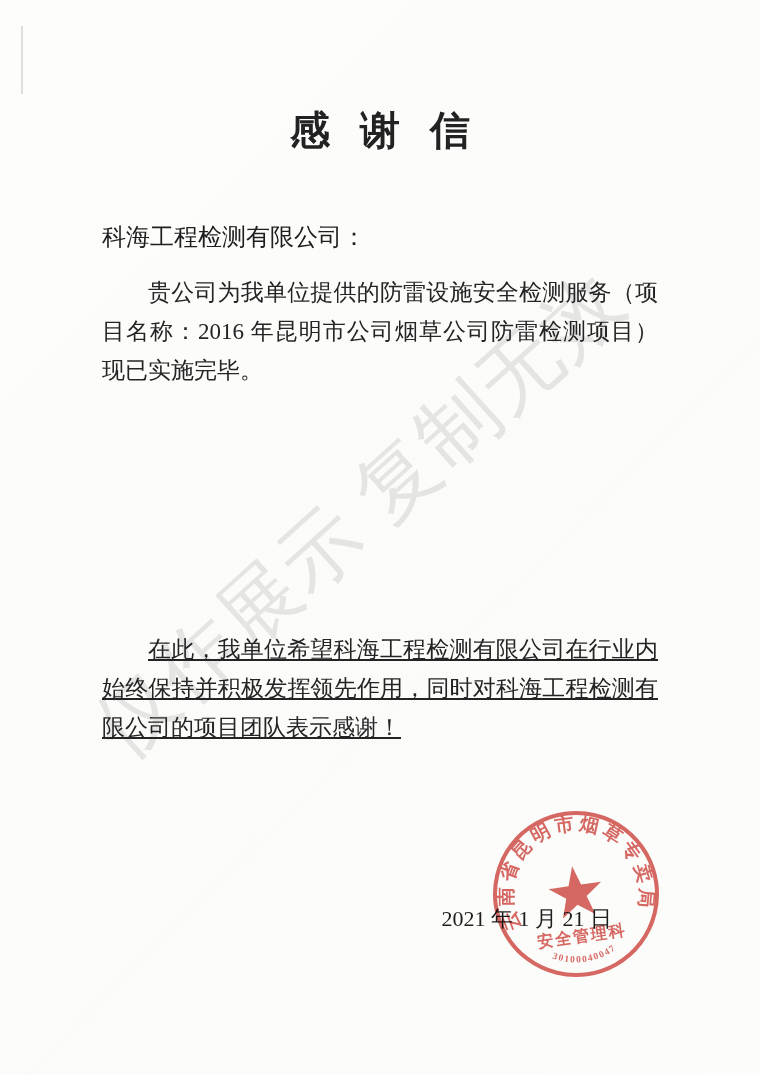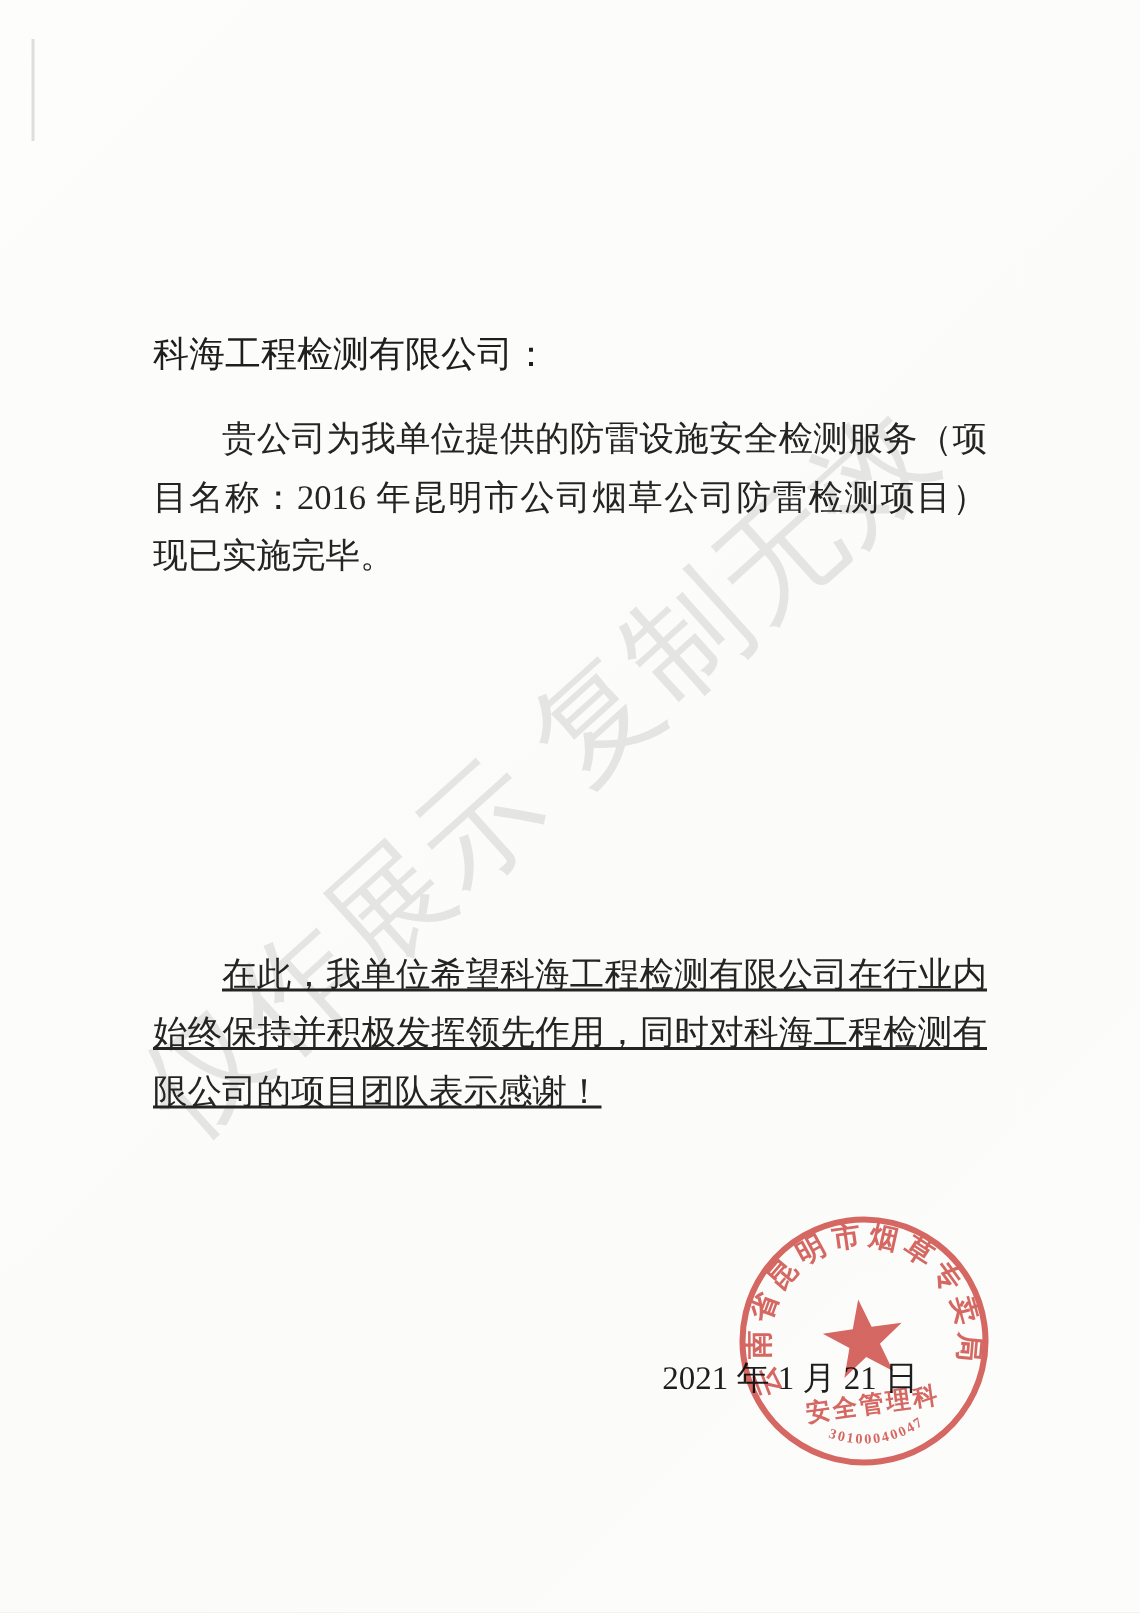--- a/index.html
+++ b/index.html
@@ -73,20 +73,21 @@
 </style>
 </head>
 <body>
 
 <div class="page">
 
   <div class="scan-line"></div>
 
   <div class="watermark">仅作展示 复制无效</div>
 
+  <h1 class="letter-title">感 谢 信</h1>
 
   <div class="recipient">科海工程检测有限公司：</div>
 
   <p class="para" id="para-1">贵公司为我单位提供的防雷设施安全检测服务（项目名称：2016 年昆明市公司烟草公司防雷检测项目）现已实施完毕。</p>
   <p class="para" id="para-3">在此，我单位希望科海工程检测有限公司在行业内始终保持并积极发挥领先作用，同时对科海工程检测有限公司的项目团队表示感谢！</p>
 
   <div class="sig-date">2021 年 1 月 21 日</div>
 
   <svg class="seal" viewBox="0 0 200 200" xmlns="http://www.w3.org/2000/svg">
     <defs>

